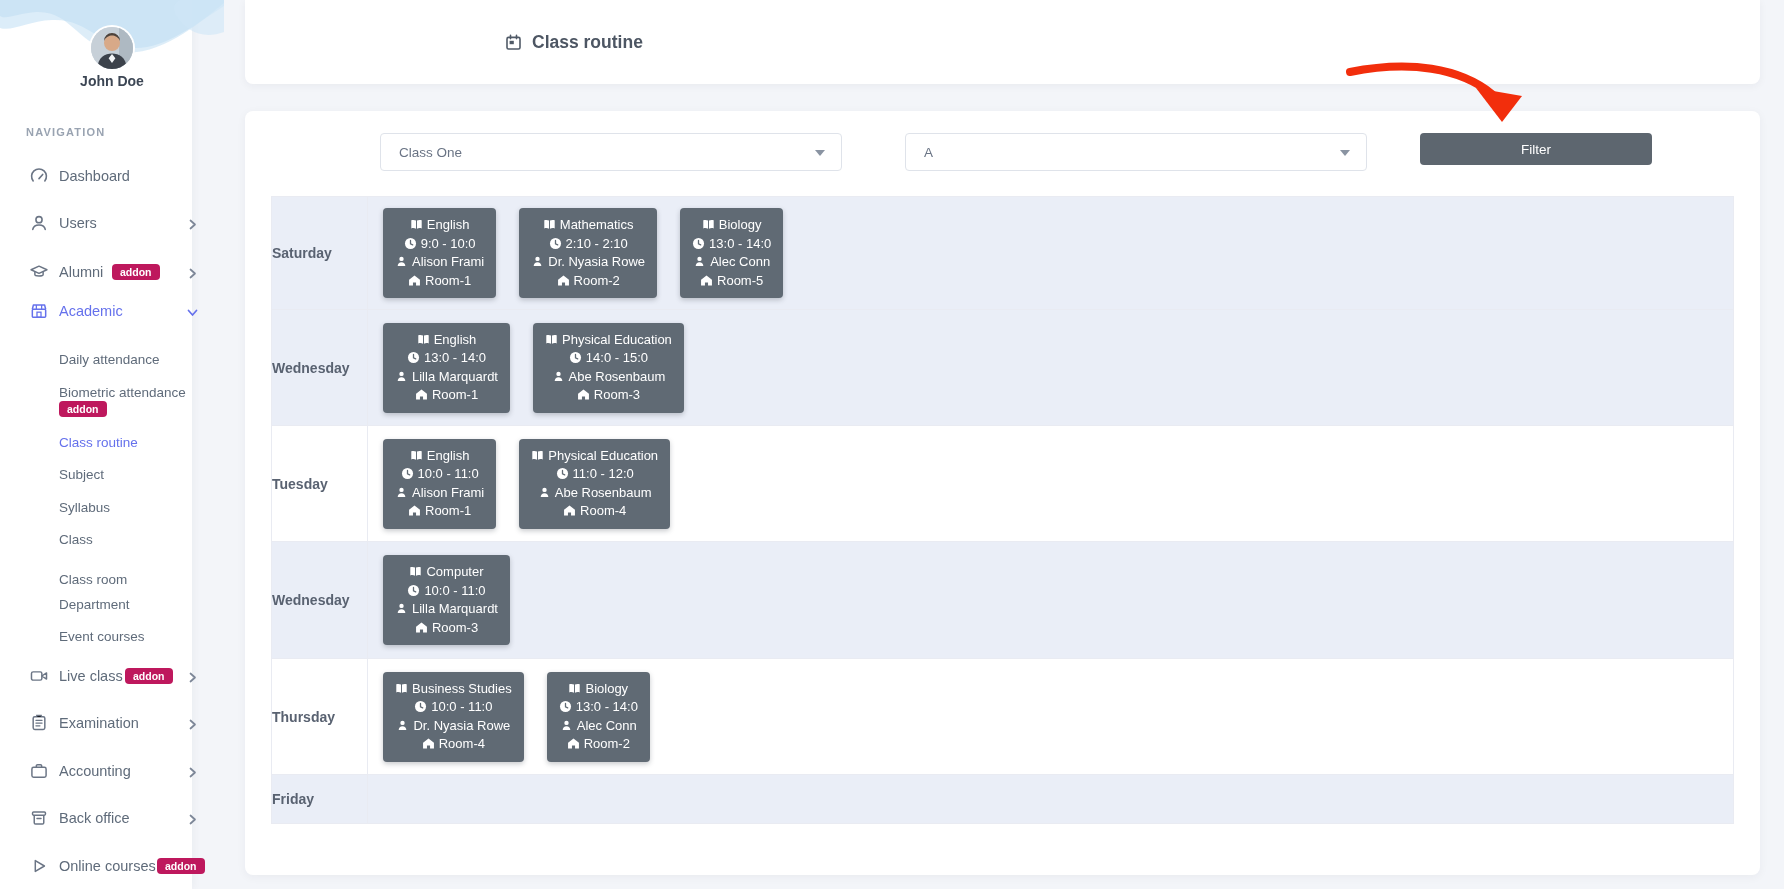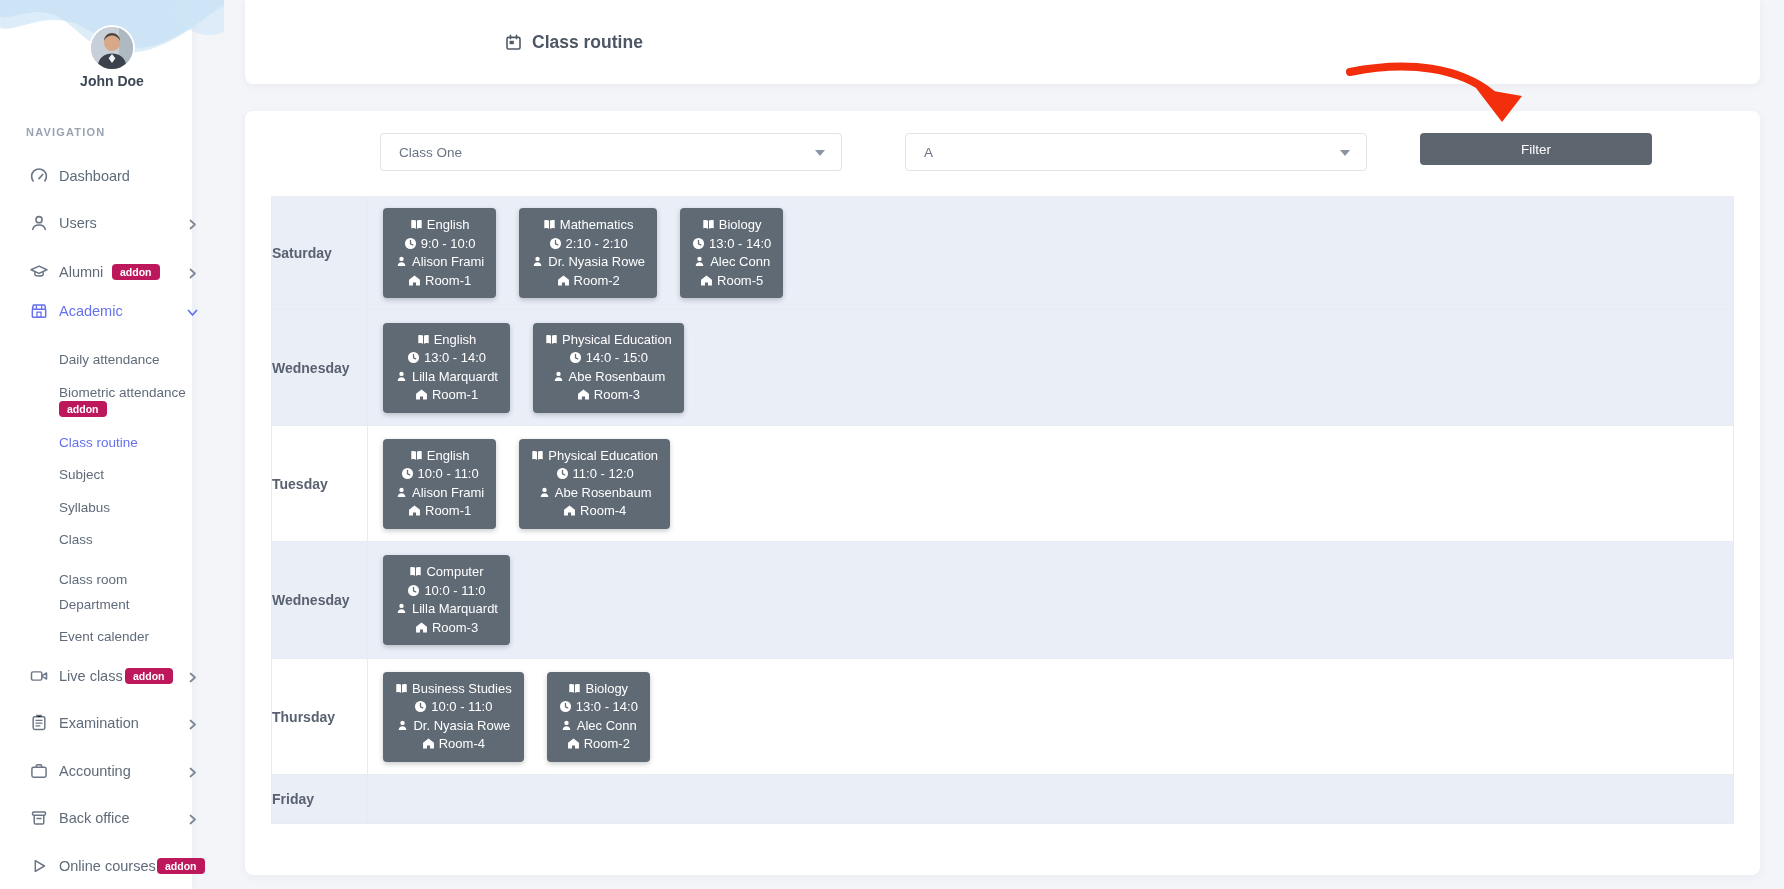--- a/index.html
+++ b/index.html
@@ -208,21 +208,21 @@
     <div class="nav-sub" style="top:528px">
       <span class="nav-txt">Class</span>
     </div>
     <div class="nav-sub" style="top:568px">
       <span class="nav-txt">Class room</span>
     </div>
     <div class="nav-sub" style="top:593px">
       <span class="nav-txt">Department</span>
     </div>
     <div class="nav-sub" style="top:625px">
-      <span class="nav-txt">Event calender</span>
+      <span class="nav-txt">Event courses</span>
     </div>
 
     <div class="nav-item" style="top:665px">
       <span class="nav-ic">
           <svg>
             <use href="#sym-video"></use>
           </svg>
         </span>
       <span class="nav-txt">Live class</span>
       <span class="nav-badge inline-badge" style="left:125px">addon</span>

